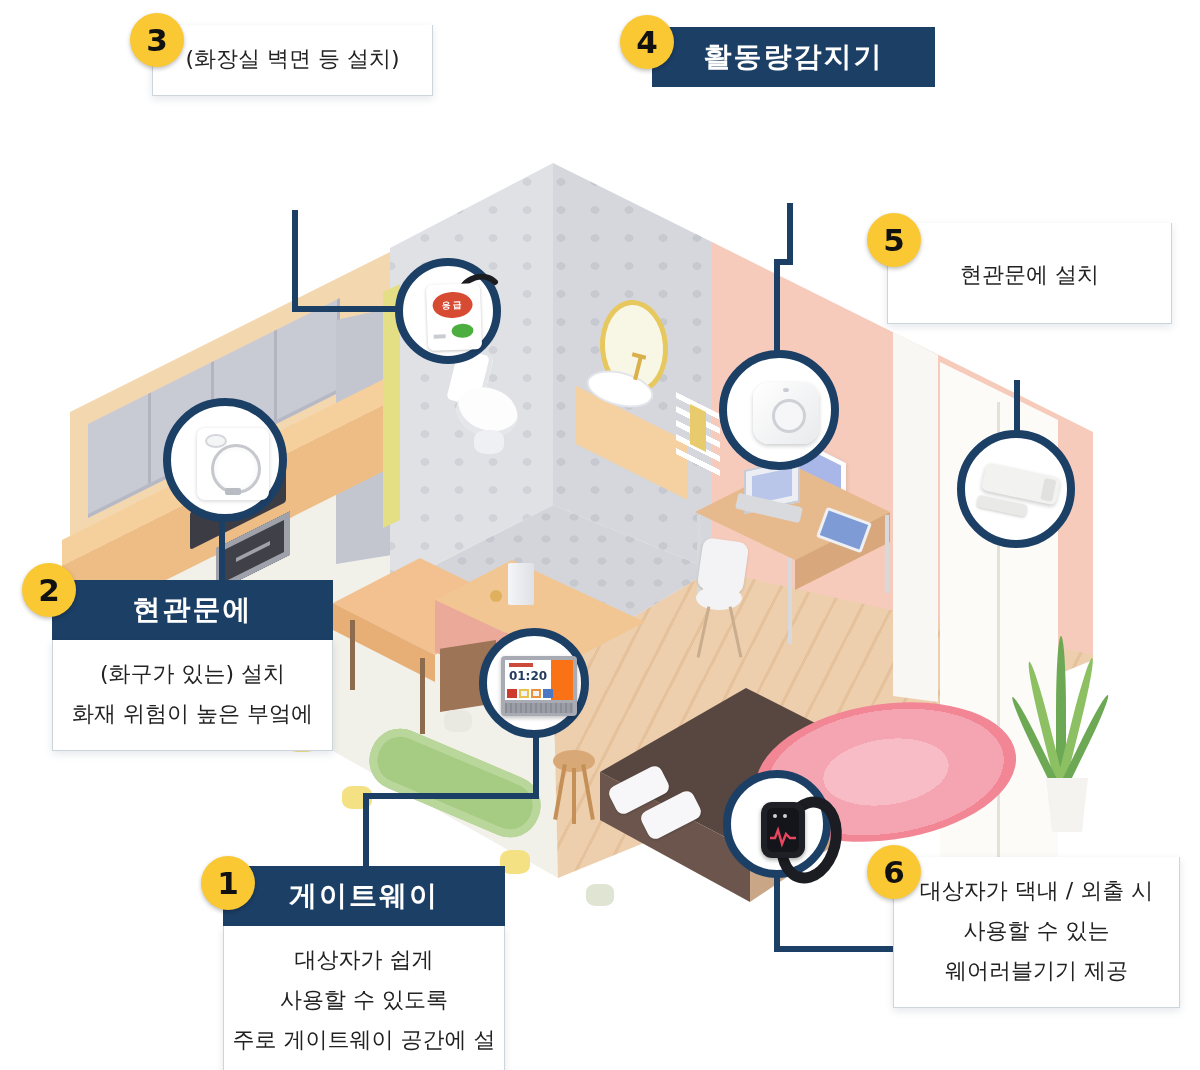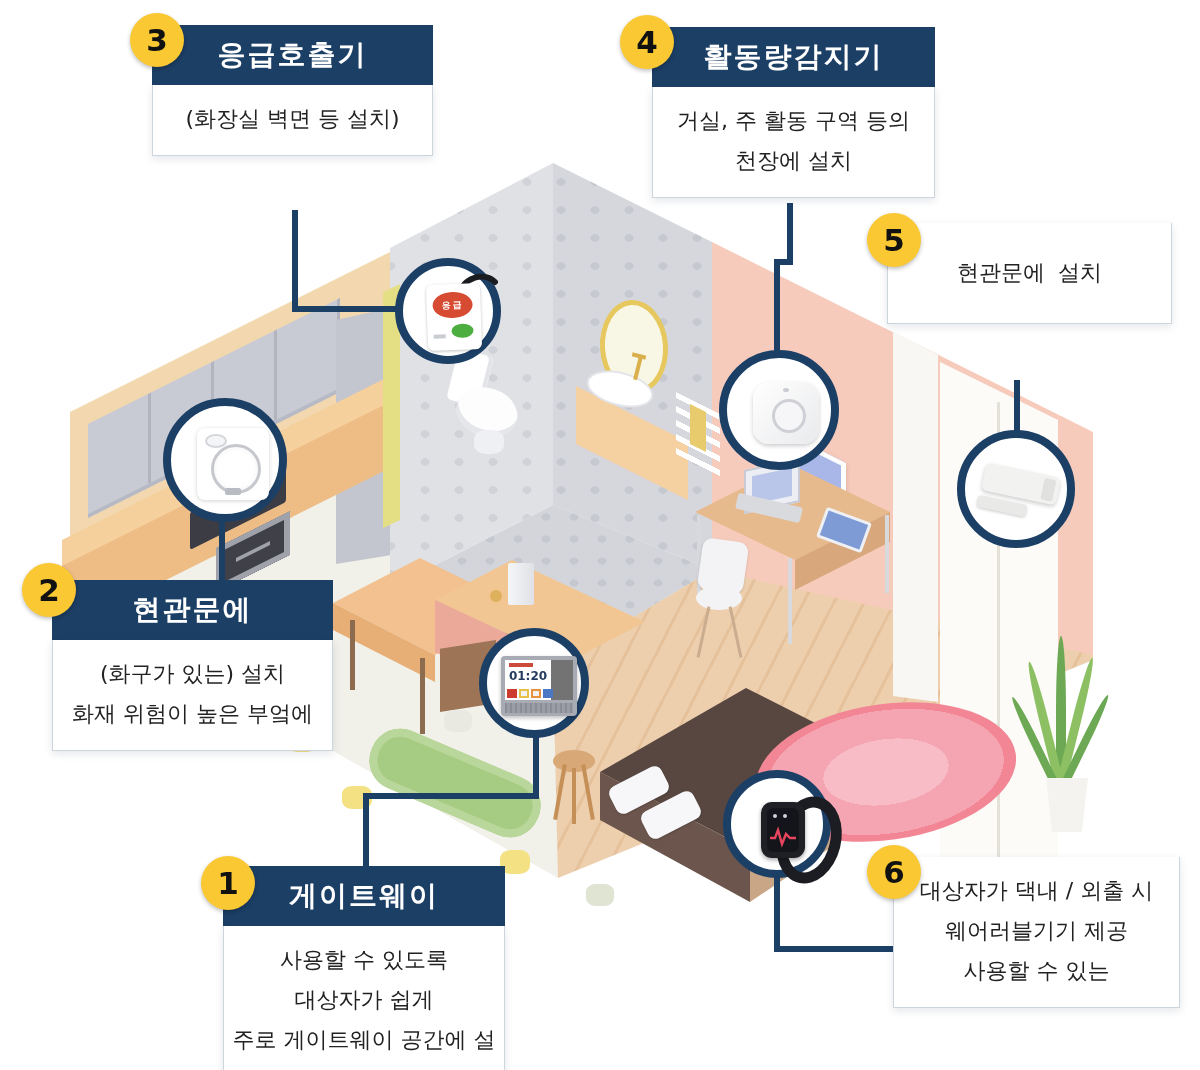--- a/index.html
+++ b/index.html
@@ -28,21 +28,21 @@
          box-shadow:0 2px 4px rgba(0,0,0,.25);z-index:41;}
   .co1{left:223px;top:866px;width:282px;}
   .co2{left:52px; top:580px;width:281px;}
   .co3{left:152px;top:25px; width:281px;}
   .co4{left:652px;top:27px; width:283px;}
   .co5{left:887px;top:223px;width:285px;}
   .co6{left:893px;top:857px;width:287px;}
   .co1 .badge{left:-22px;top:-10px;} .co2 .badge{left:-30px;top:-17px;}
   .co3 .badge{left:-22px;top:-12px;} .co4 .badge{left:-32px;top:-12px;}
   .co5 .badge{left:-20px;top:-10px;} .co6 .badge{left:-26px;top:-12px;}
-  .co5 .co-body{padding:32px 6px 28px 6px;font-family:Liberation Mono, monospace;}
+  .co5 .co-body{padding:32px 6px 28px 6px;}
 
   
   #scene{position:absolute;inset:0;z-index:1;}
   .tile-floor{clip-path:polygon(62px 598px,390px 438px,390px 588px,553px 505px,712px 570px,558px 878px);
               background:#f1f0e9;}
   .wood-floor{clip-path:polygon(553px 665px,712px 570px,1093px 630px,1093px 660px,558px 878px);
               background:repeating-linear-gradient(-63deg,#edcfae 0 24px,#e5c29c 24px 27px);}
   .bath-floor{clip-path:polygon(390px 588px,553px 505px,712px 570px,553px 665px);
               background:#d3d5da;
               background-image:radial-gradient(#c6c8cf 22%,transparent 24%);
@@ -165,21 +165,21 @@
   .ac-ring{position:absolute;left:19px;top:17px;width:28px;height:28px;border-radius:50%;
            border:3px solid #cfd0d6;background:#f6f6f8;}
   .ac-dot{position:absolute;left:30px;top:6px;width:6px;height:4px;border-radius:50%;background:#c9ccd2;}
   .en-main{left:18px;top:32px;width:76px;height:28px;background:#f2f2f0;border-radius:6px;
            transform:rotate(12deg);box-shadow:0 2px 4px rgba(0,0,0,.2);}
   .en-cap{position:absolute;right:4px;top:3px;width:12px;height:22px;background:#e1e1df;border-radius:3px;}
   .en-bar{left:12px;top:62px;width:50px;height:12px;background:#e9e9e7;border-radius:4px;
            transform:rotate(12deg);box-shadow:0 1px 3px rgba(0,0,0,.2);}
   .gw-tab{left:14px;top:20px;width:76px;height:60px;background:#a9abb4;border-radius:4px;
           box-shadow:0 2px 4px rgba(0,0,0,.25);}
-  .gw-screen{position:absolute;left:4px;top:4px;width:68px;height:40px;background:#737373;display:flex;}
+  .gw-screen{position:absolute;left:4px;top:4px;width:68px;height:40px;background:#f97316;display:flex;}
   .gw-left{width:46px;height:100%;background:#fff;position:relative;}
   .gw-red-row{position:absolute;left:4px;top:3px;width:24px;height:4px;background:#cc4a3a;}
   .gw-time{position:absolute;left:0;top:9px;width:46px;text-align:center;
            font-size:12px;font-weight:700;color:#243a5e;letter-spacing:0;}
   .gw-tiles{position:absolute;left:2px;bottom:2px;display:flex;gap:2px;}
   .gw-tile{width:10px;height:9px;}
   .gw-spk{position:absolute;left:4px;bottom:3px;width:68px;height:10px;background:#9b9da6;
           background-image:repeating-linear-gradient(90deg,#8a8c96 0 2px,transparent 2px 5px);}
   .ww-band{left:46px;top:18px;width:42px;height:66px;border:11px solid #1c1d22;border-radius:50%;
            transform:rotate(14deg);}
@@ -351,61 +351,56 @@
           <polyline points="3,30 8,30 11,22 15,36 19,26 23,30 29,30" fill="none" stroke="#e8455f" stroke-width="2.4"></polyline>
         </svg>
       </div>
     </div>
   </div>
 
   <div class="callout co1">
     <div class="badge">1</div>
     <div class="co-header">게이트웨이</div>
     <div class="co-body">
+      <div>대상자가 쉽게</div>
       <div>사용할 수 있도록</div>
-      <div>대상자가 쉽게</div>
       <div>주로 게이트웨이 공간에 설치</div>
     </div>
   </div>
 
   <div class="callout co2">
     <div class="badge">2</div>
     <div class="co-header">현관문에</div>
     <div class="co-body">
       <div>(화구가 있는) 설치</div>
       <div>화재 위험이 높은 부엌에</div>
     </div>
   </div>
 
   <div class="callout co3">
     <div class="badge">3</div>
-    <div class="co-header">응급호출기</div>
     <div class="co-body">
       <div>(화장실 벽면 등 설치)</div>
     </div>
   </div>
 
   <div class="callout co4">
     <div class="badge">4</div>
     <div class="co-header">활동량감지기</div>
-    <div class="co-body">
-      <div>거실, 주 활동 구역 등의</div>
-      <div>천장에 설치</div>
-    </div>
   </div>
 
   <div class="callout co5">
     <div class="badge">5</div>
     <div class="co-body">
       <div>현관문에 설치</div>
     </div>
   </div>
 
   <div class="callout co6">
     <div class="badge">6</div>
     <div class="co-body">
       <div>대상자가 댁내 / 외출 시</div>
+      <div>사용할 수 있는</div>
       <div>웨어러블기기 제공</div>
-      <div>사용할 수 있는</div>
     </div>
   </div>
 
 </div>
 
 </body></html>

